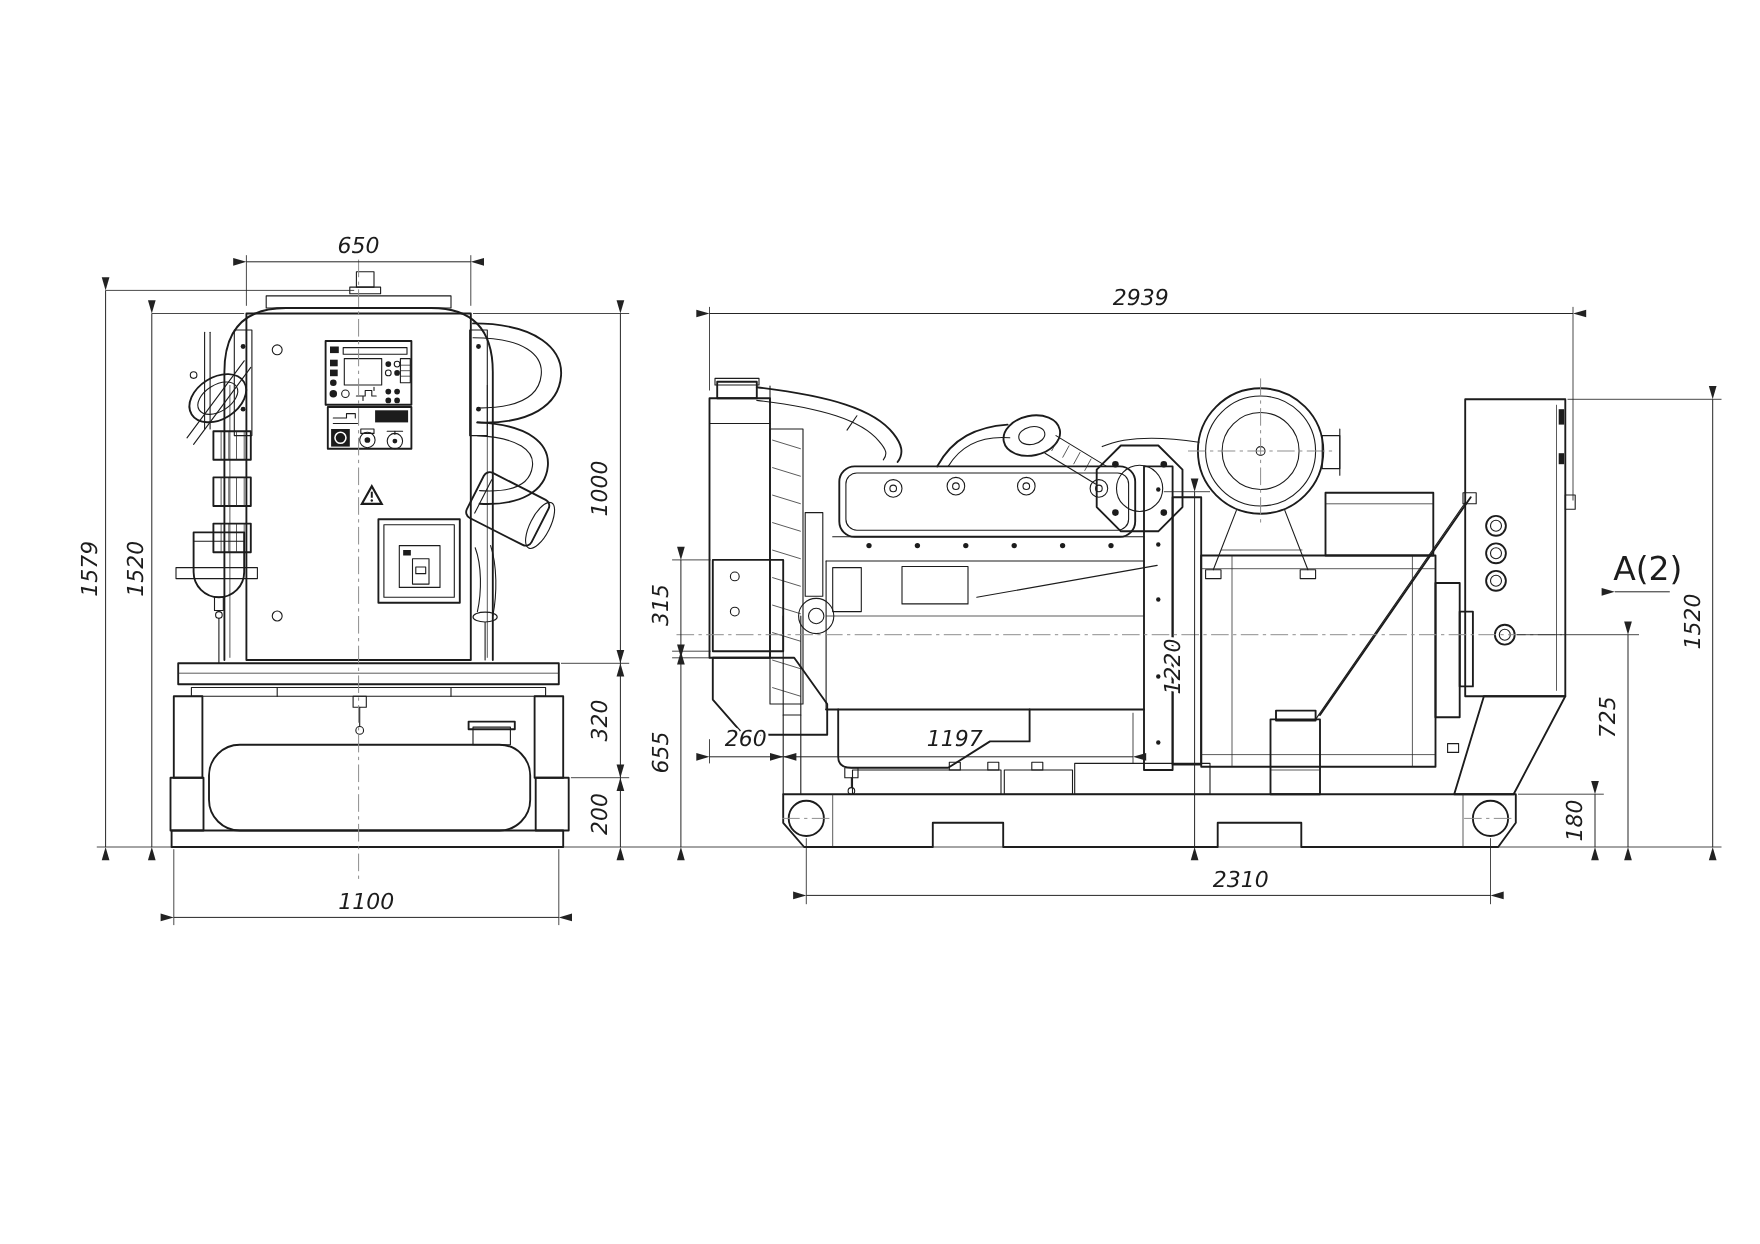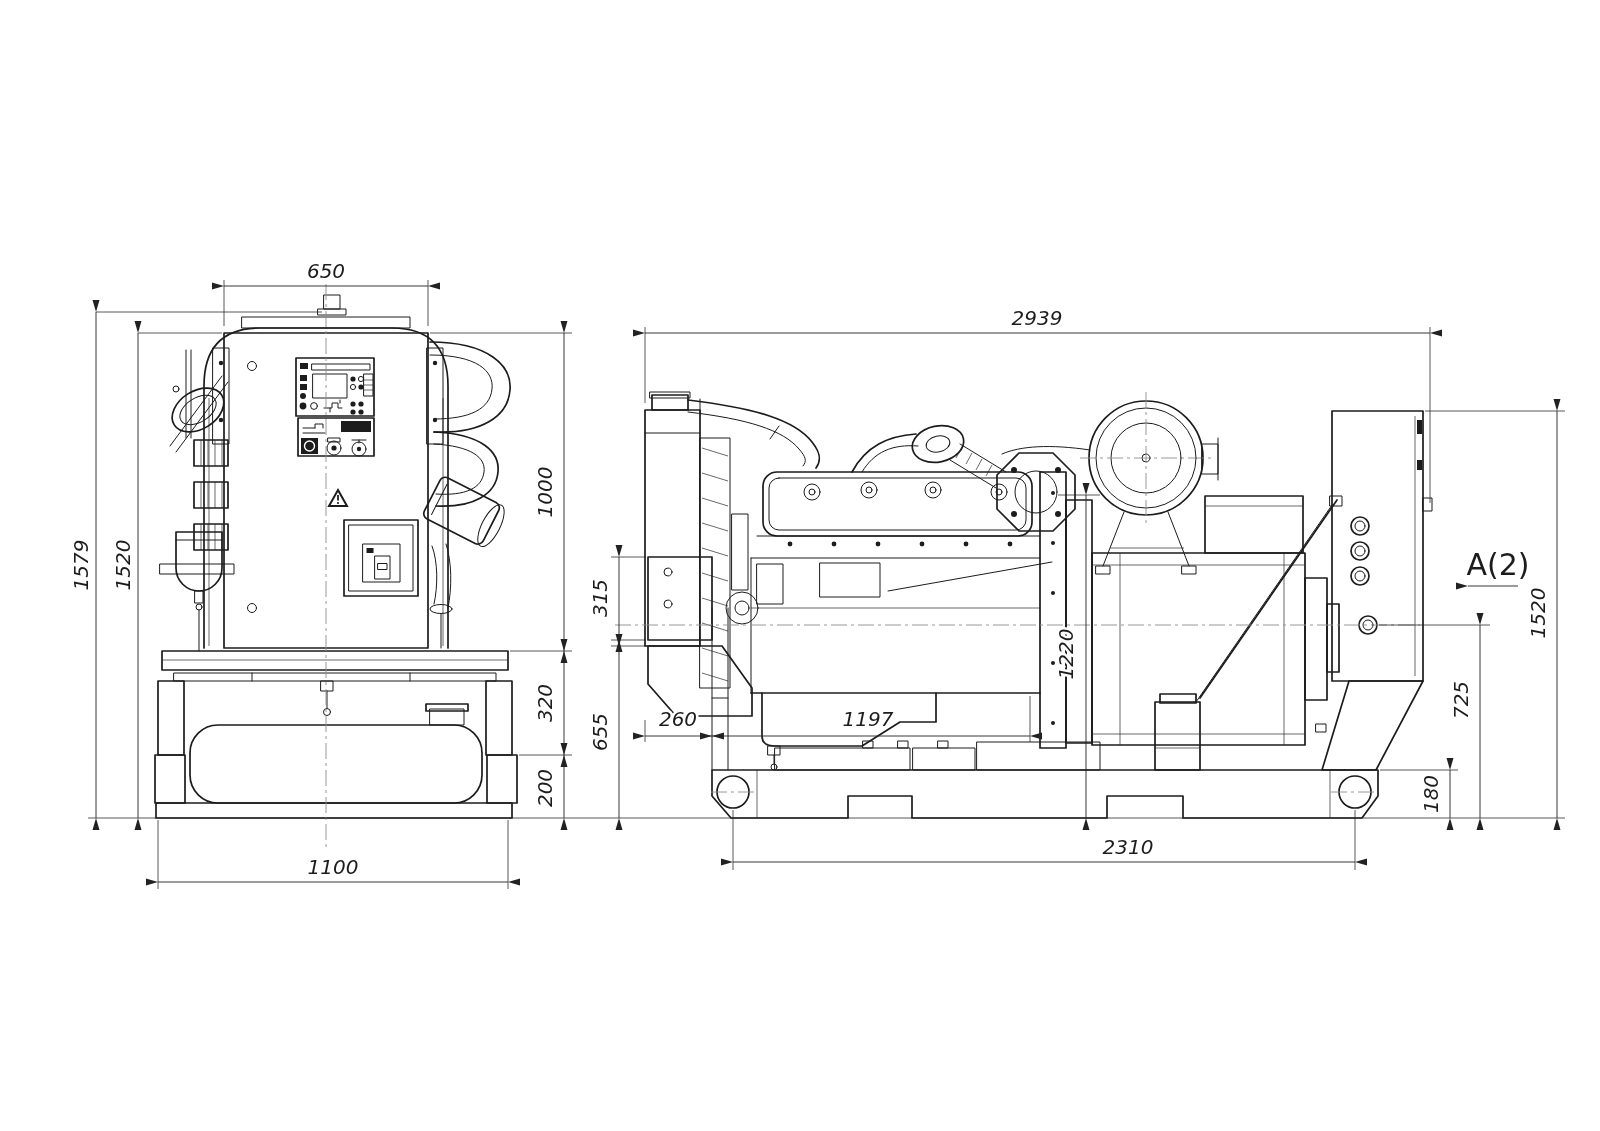--- a/index.html
+++ b/index.html
@@ -1,17 +1,17 @@
 <!DOCTYPE html>
 <html><head>
 <meta charset="utf-8">
 <title>Drawing</title>
 <style>
   html,body{margin:0;padding:0;background:#ffffff;}
-  .canvas{width:1600px;height:1021px;background:#ffffff;position:relative;overflow:hidden;margin-top:48px;}
+  .canvas{width:1600px;height:1021px;background:#ffffff;position:relative;overflow:hidden;}
   svg{display:block;}
   
   .ol   {fill:none;stroke:#1c1c1c;stroke-width:1.7;stroke-linejoin:round;stroke-linecap:round;}
   .ol2  {fill:none;stroke:#1c1c1c;stroke-width:1;stroke-linejoin:round;stroke-linecap:round;}
   .thin {fill:none;stroke:#2a2a2a;stroke-width:.7;}
   .blk  {fill:#1c1c1c;stroke:none;}
   
   .dim  {fill:none;stroke:#222;stroke-width:.9;}
   .ext  {fill:none;stroke:#222;stroke-width:.75;}
   

